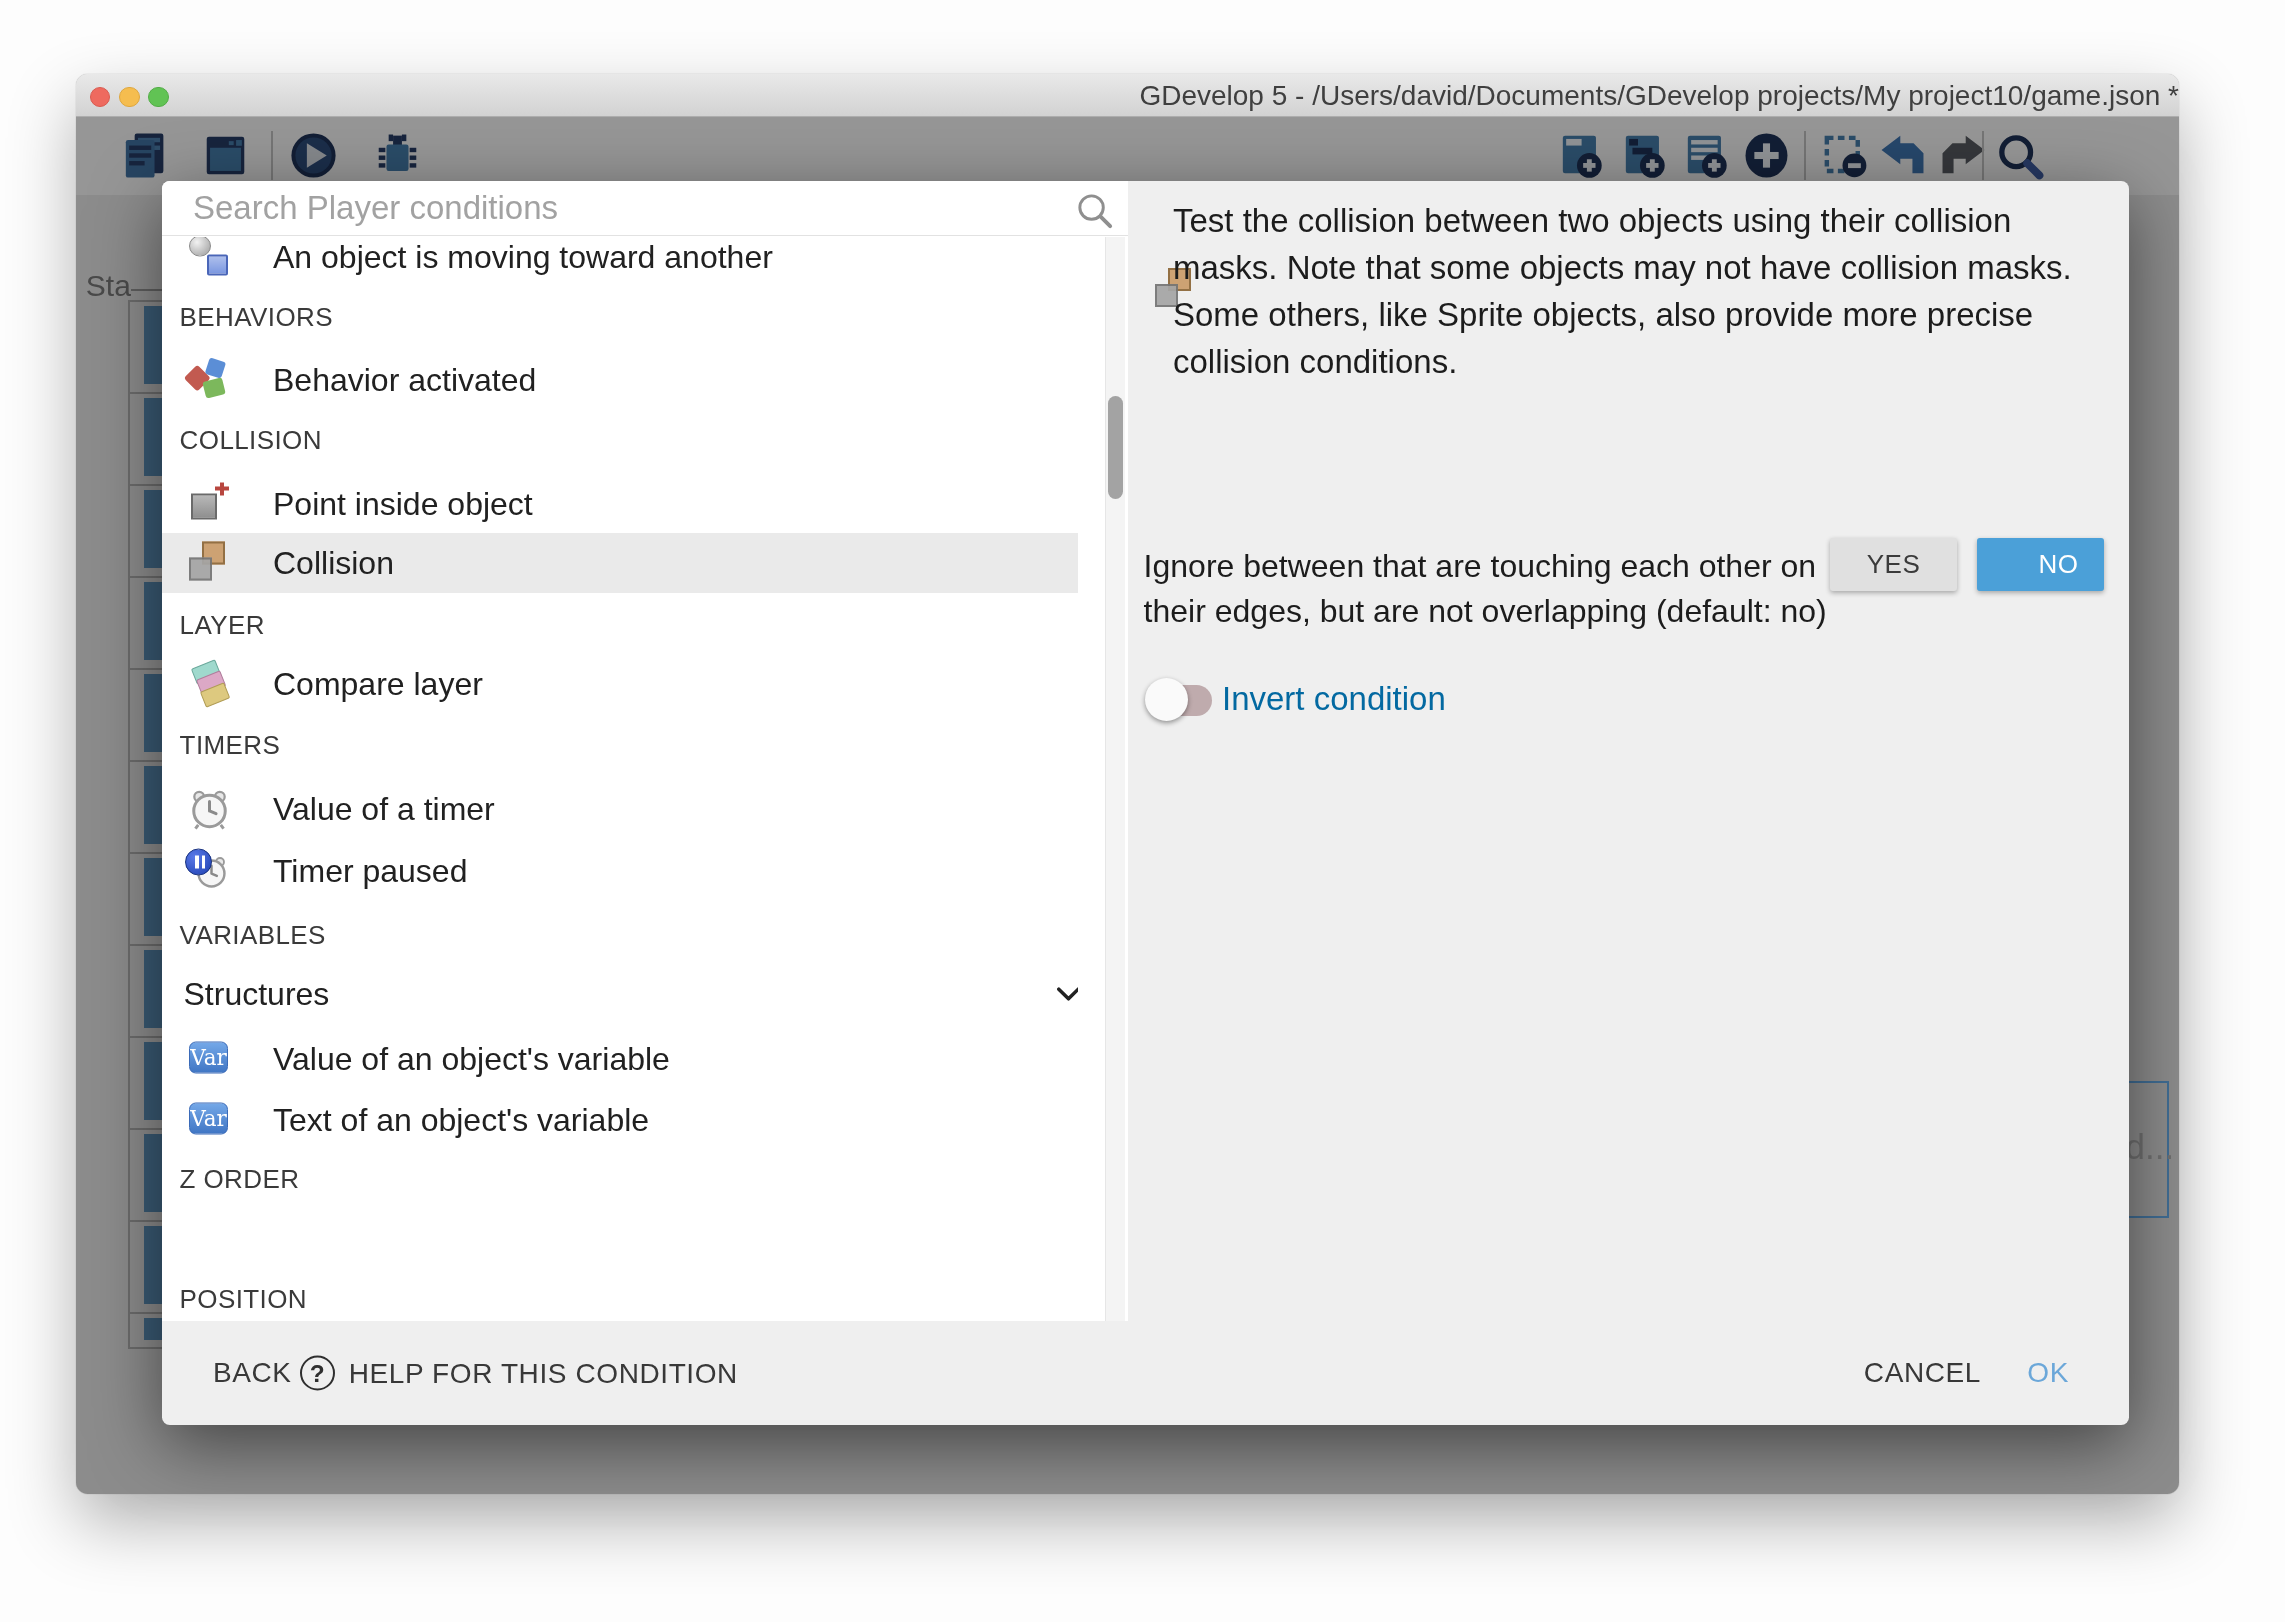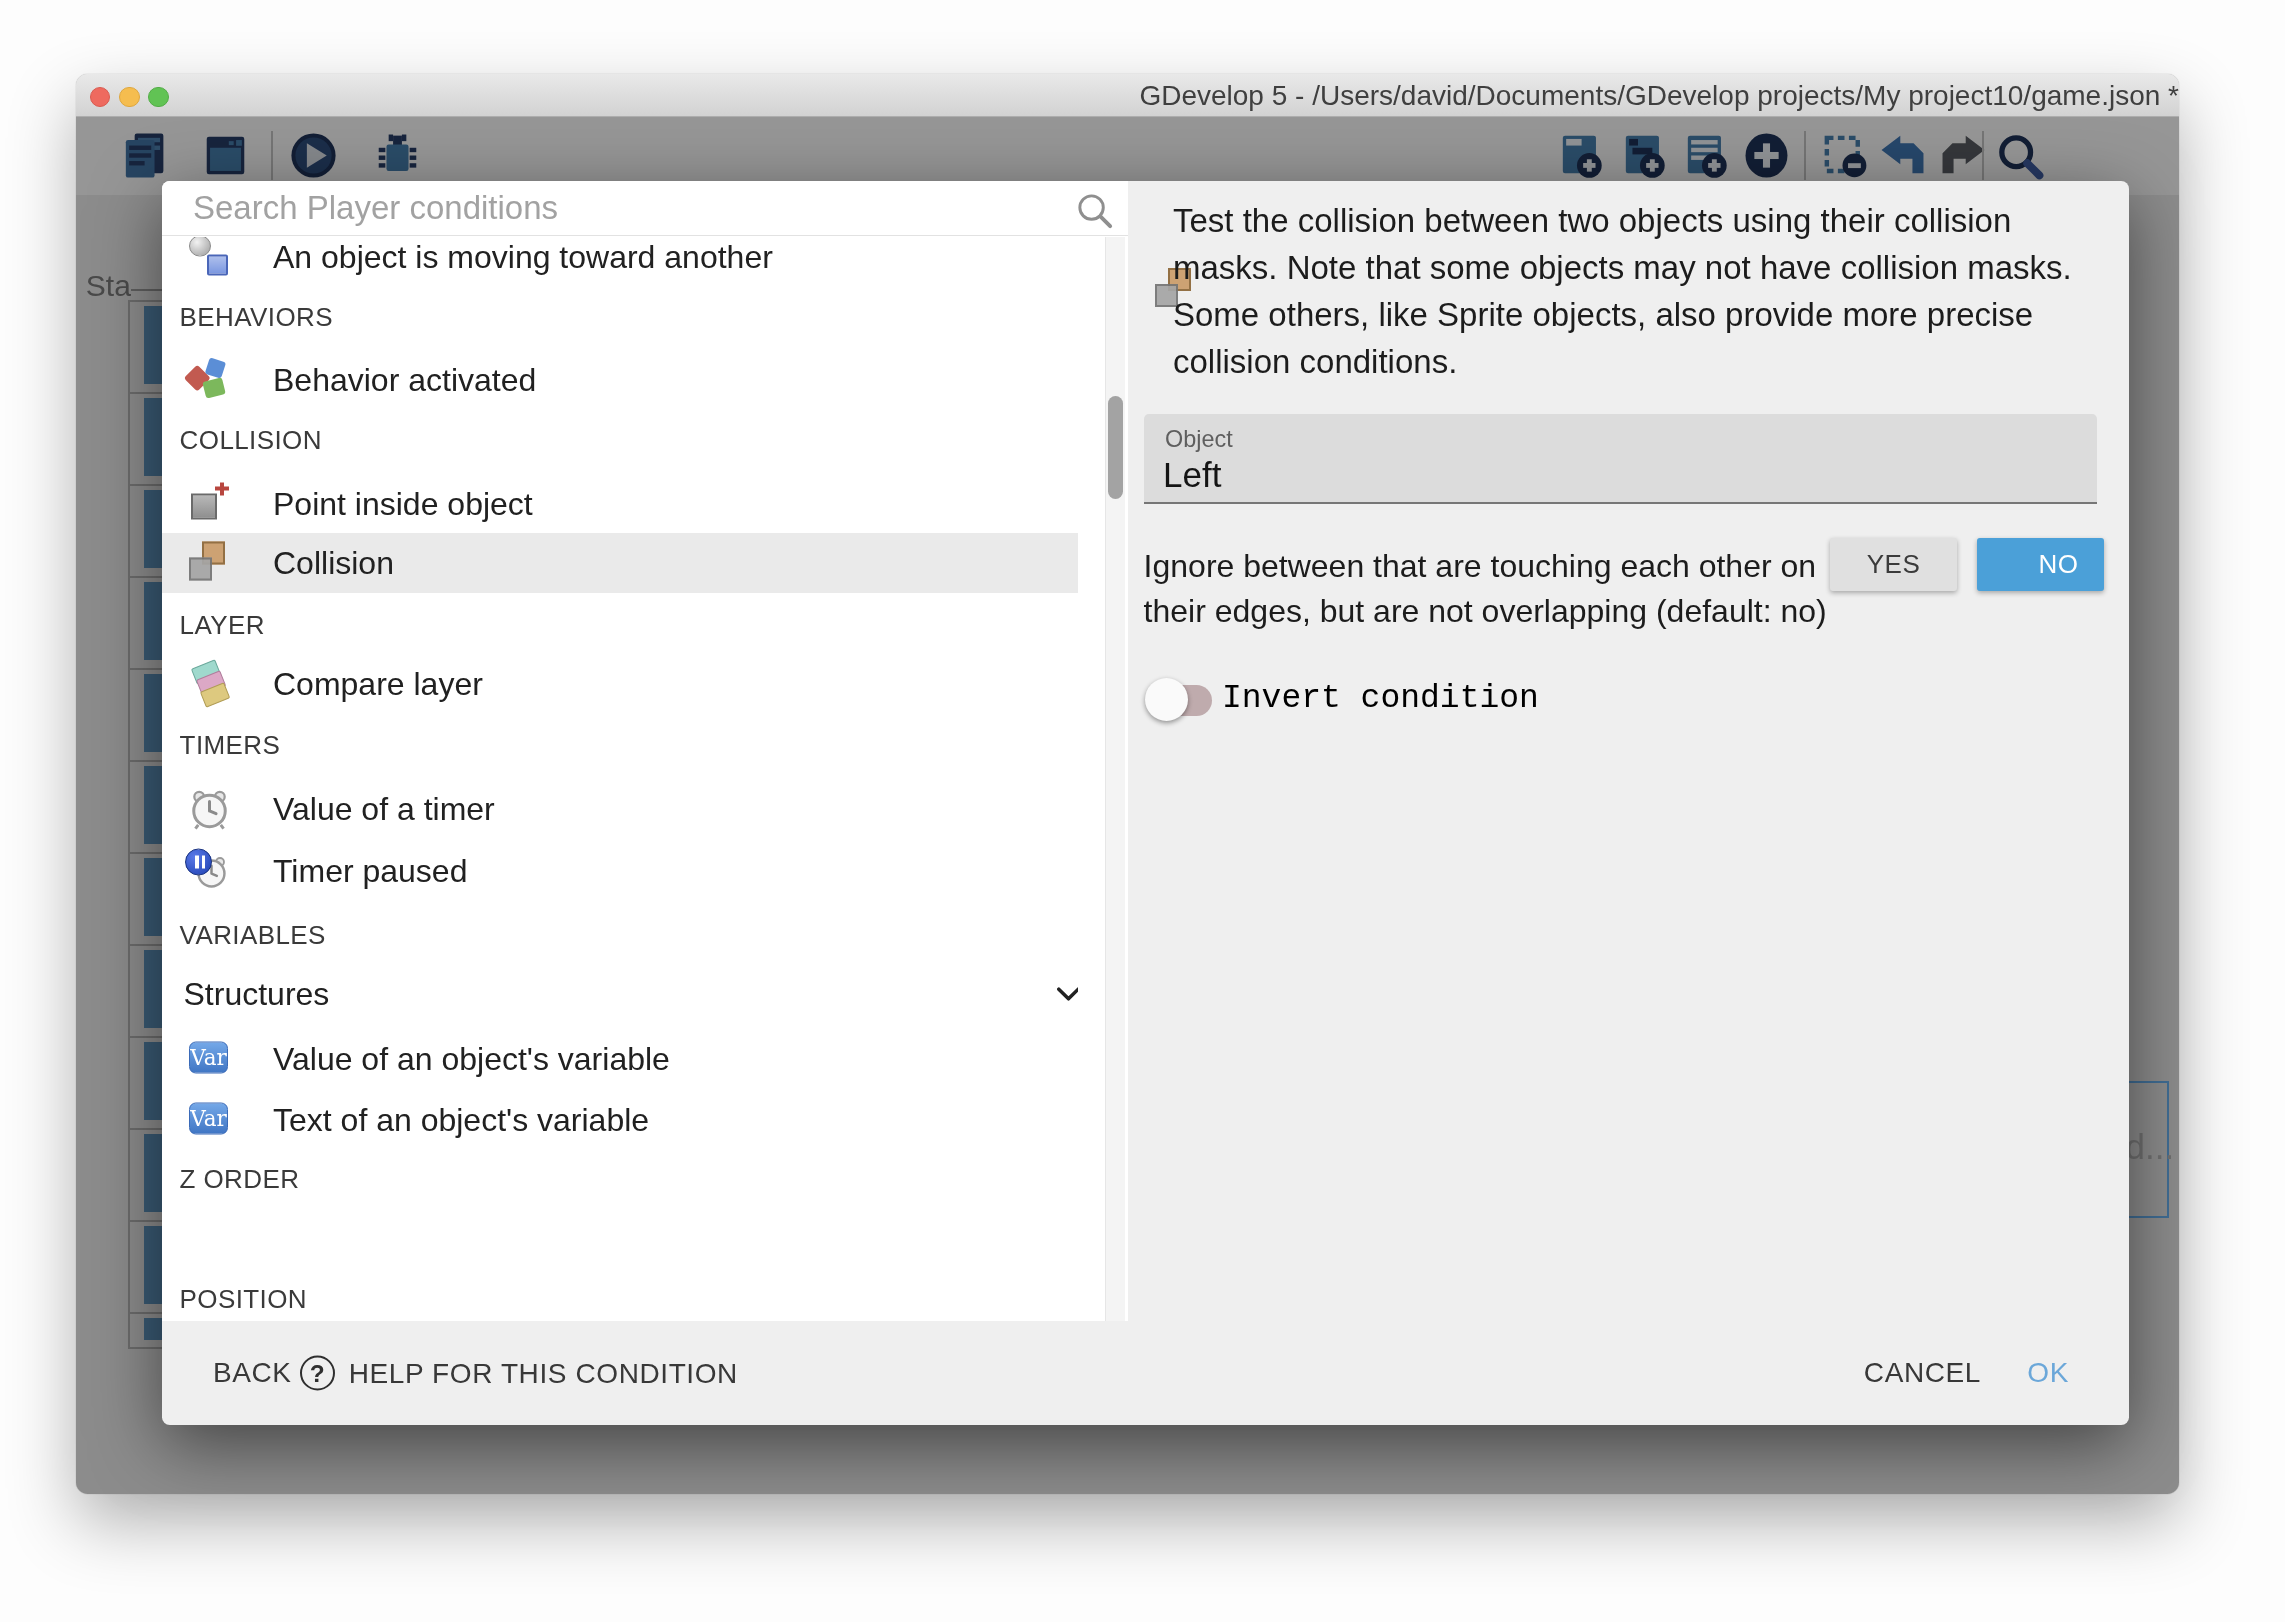--- a/index.html
+++ b/index.html
@@ -94,21 +94,21 @@
   .ignore { position:absolute; left:15.6px; top:363px; width:712px; font-size:32px; line-height:45px; color:#1c1c1c; }
   .btn { position:absolute; top:357px; width:127px; height:53px; border:none; border-radius:2.9px;
     font-size:26px; letter-spacing:0.5px; font-family:"Liberation Sans",sans-serif; cursor:pointer;
     box-shadow:0 2px 4.9px rgba(0,0,0,.3); }
   .btn-yes { left:702px; background:#e0e0e0; color:#3b3b3b; }
   .btn-no  { left:849px; background:#4ba0d8; color:#ffffff;padding-left:36px; }
   .toggle { position:absolute; left:16.6px; top:497px; width:70px; height:43px; cursor:pointer; }
   .tgl-track { position:absolute; left:7.8px; top:6.8px; width:60px; height:31px; border-radius:16.6px; background:#bfabad; }
   .tgl-thumb { position:absolute; left:0; top:0; width:43px; height:43px; border-radius:50%;
     background:#fafafa; box-shadow:0 2px 4.9px rgba(0,0,0,.4); }
-  .invlabel { position:absolute; left:94px; top:499px; font-size:33px; color:#000000;font-family:Liberation Mono, monospace; }
+  .invlabel { position:absolute; left:94px; top:499px; font-size:33px; color:#0369a1; }
 
   
   .dfooter { position:absolute; left:0; top:1140px; width:1967px; height:104px; background:#efefef; border-radius:0 0 7.8px 7.8px; }
   .fbtn { position:absolute; top:50%; transform:translateY(-50%); background:none; border:none;
     font-size:28px; letter-spacing:0.6px; color:#383838; font-family:"Liberation Sans",sans-serif; cursor:pointer; white-space:nowrap; }
   .fbtn.back { left:51px; }
   .fbtn.help { left:138px; display:flex; align-items:center; gap:13.7px; }
   .helpicon { width:35px; height:35px; border:2.9px solid #2f2f2f; border-radius:50%; display:inline-flex;
     align-items:center; justify-content:center; font-size:24.4px; font-weight:bold; color:#2f2f2f; }
   .fbtn.cancel { right:148px; }
@@ -370,24 +370,20 @@
         </div>
       </div>
 
       <div class="detail">
         <span class="dicon">
             <span class="col-tan"></span>
             <span class="col-gray"></span>
           </span>
         <p class="desc">Test the collision between two objects using their collision masks. Note that some objects may not have collision masks. Some others, like Sprite objects, also provide more precise collision conditions.</p>
 
-        <div class="objfield">
-          <span class="objlabel">Object</span>
-          <span class="objvalue">Left</span>
-        </div>
 
         <p class="ignore">Ignore between that are touching each other on their edges, but are not overlapping (default: no)</p>
         <button class="btn btn-yes">YES</button>
         <button class="btn btn-no">NO</button>
 
         <span class="toggle">
           <span class="tgl-track"></span>
           <span class="tgl-thumb"></span>
         </span>
         <span class="invlabel">Invert condition</span>

